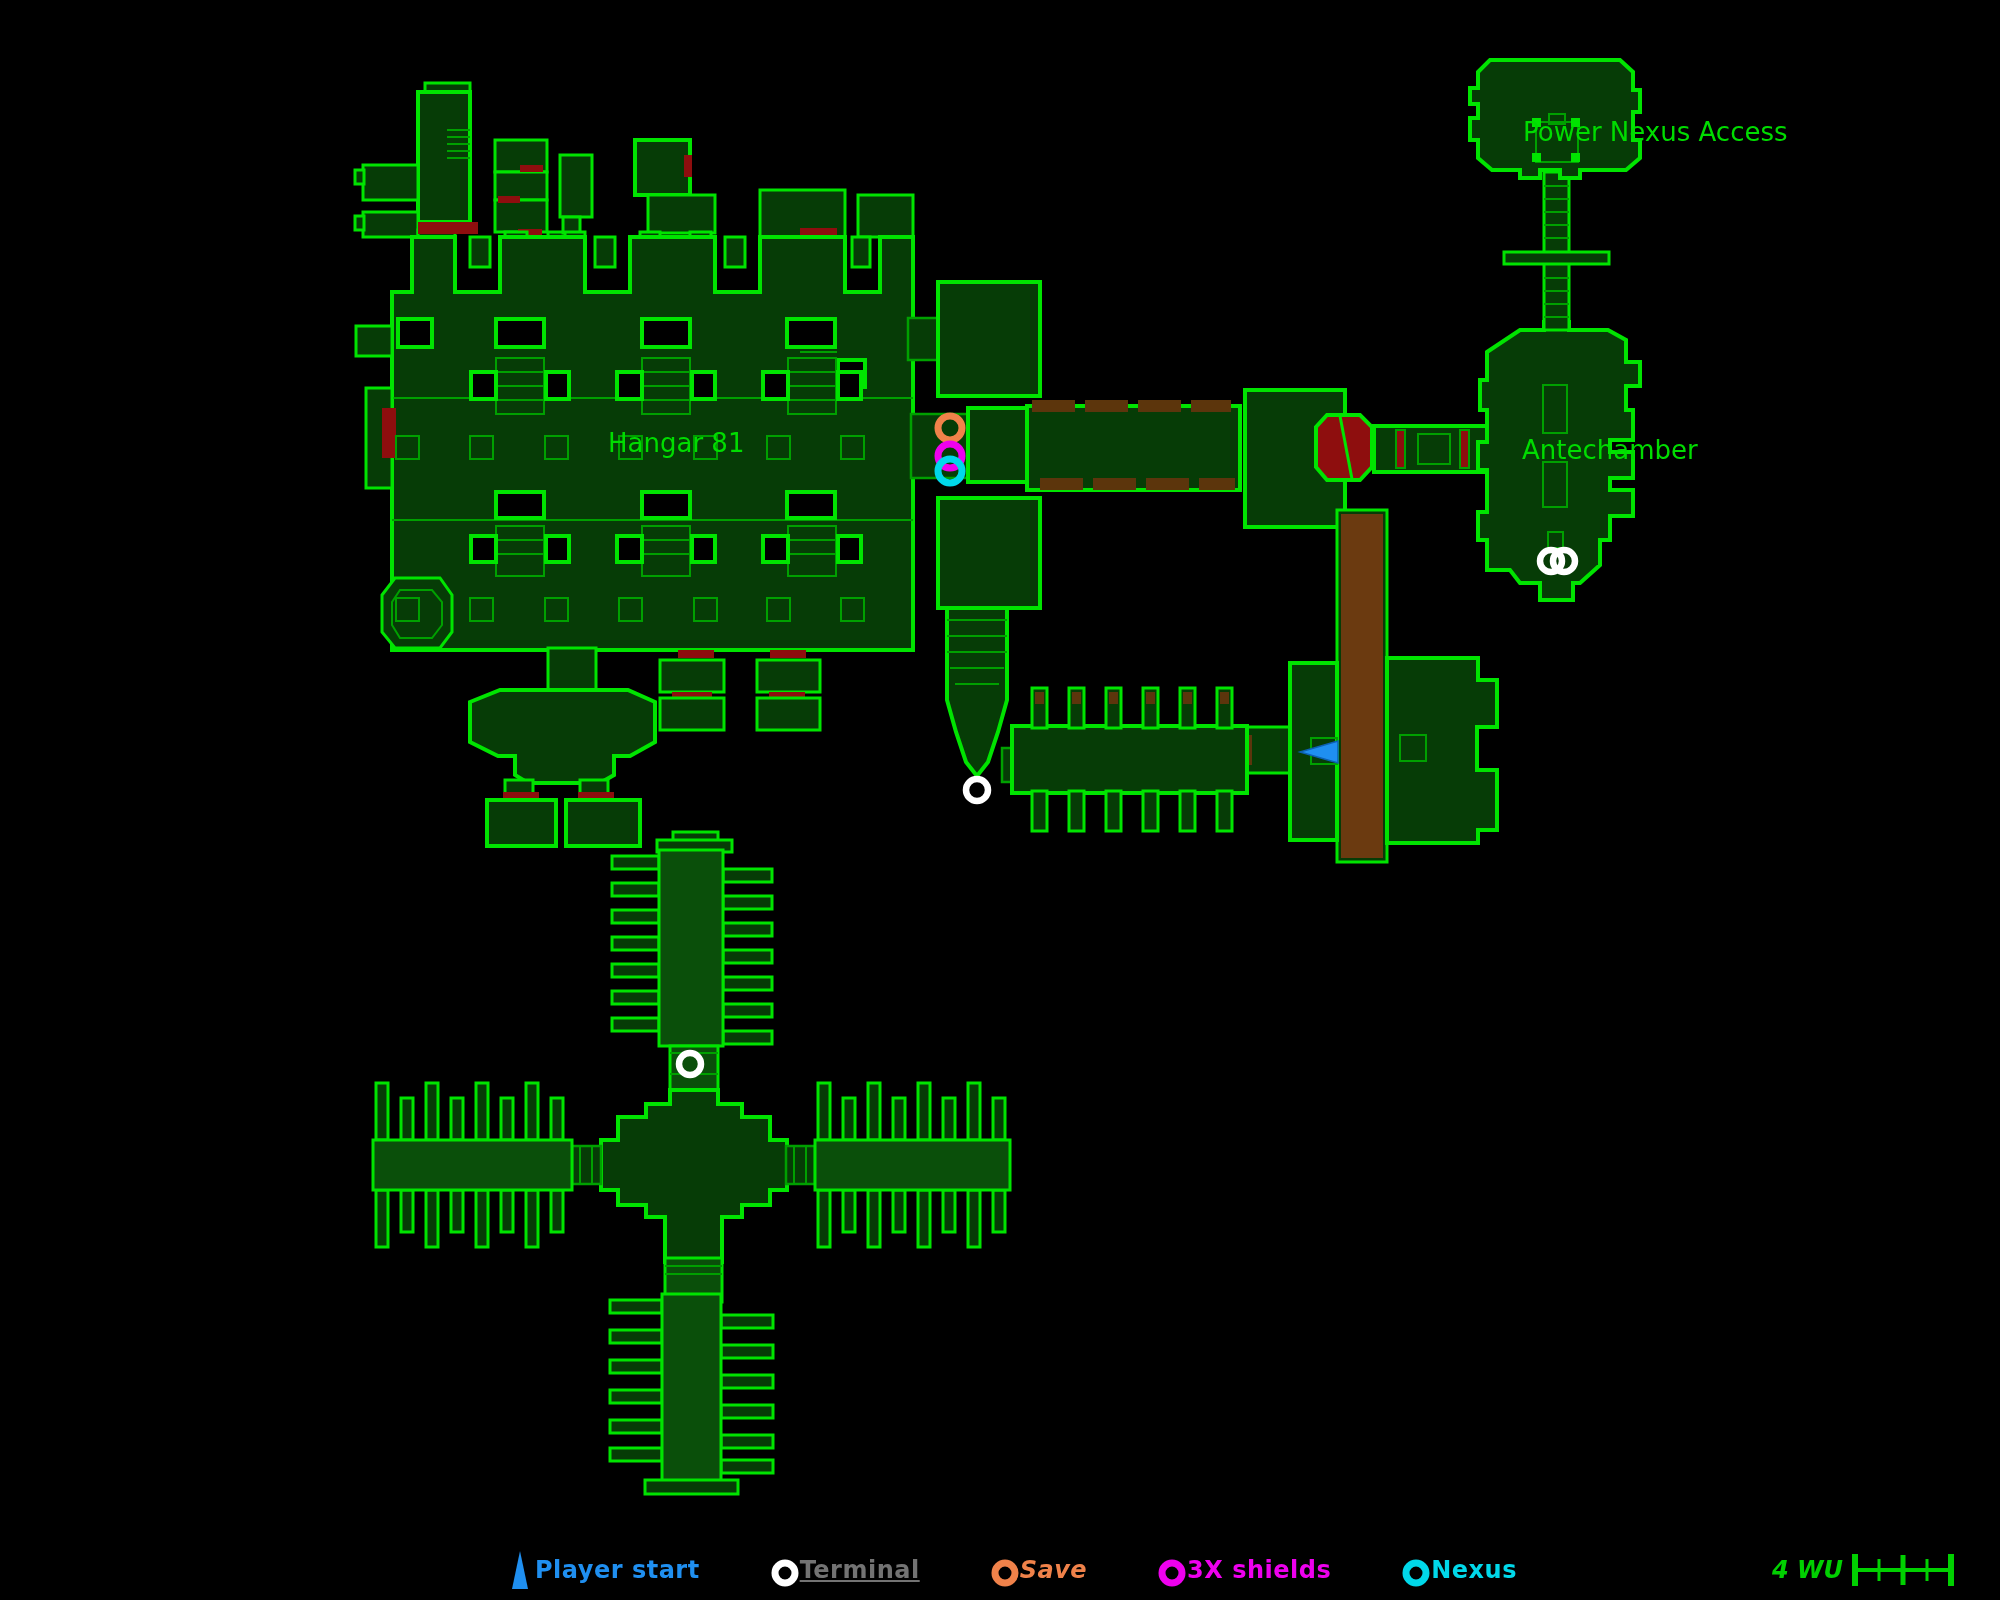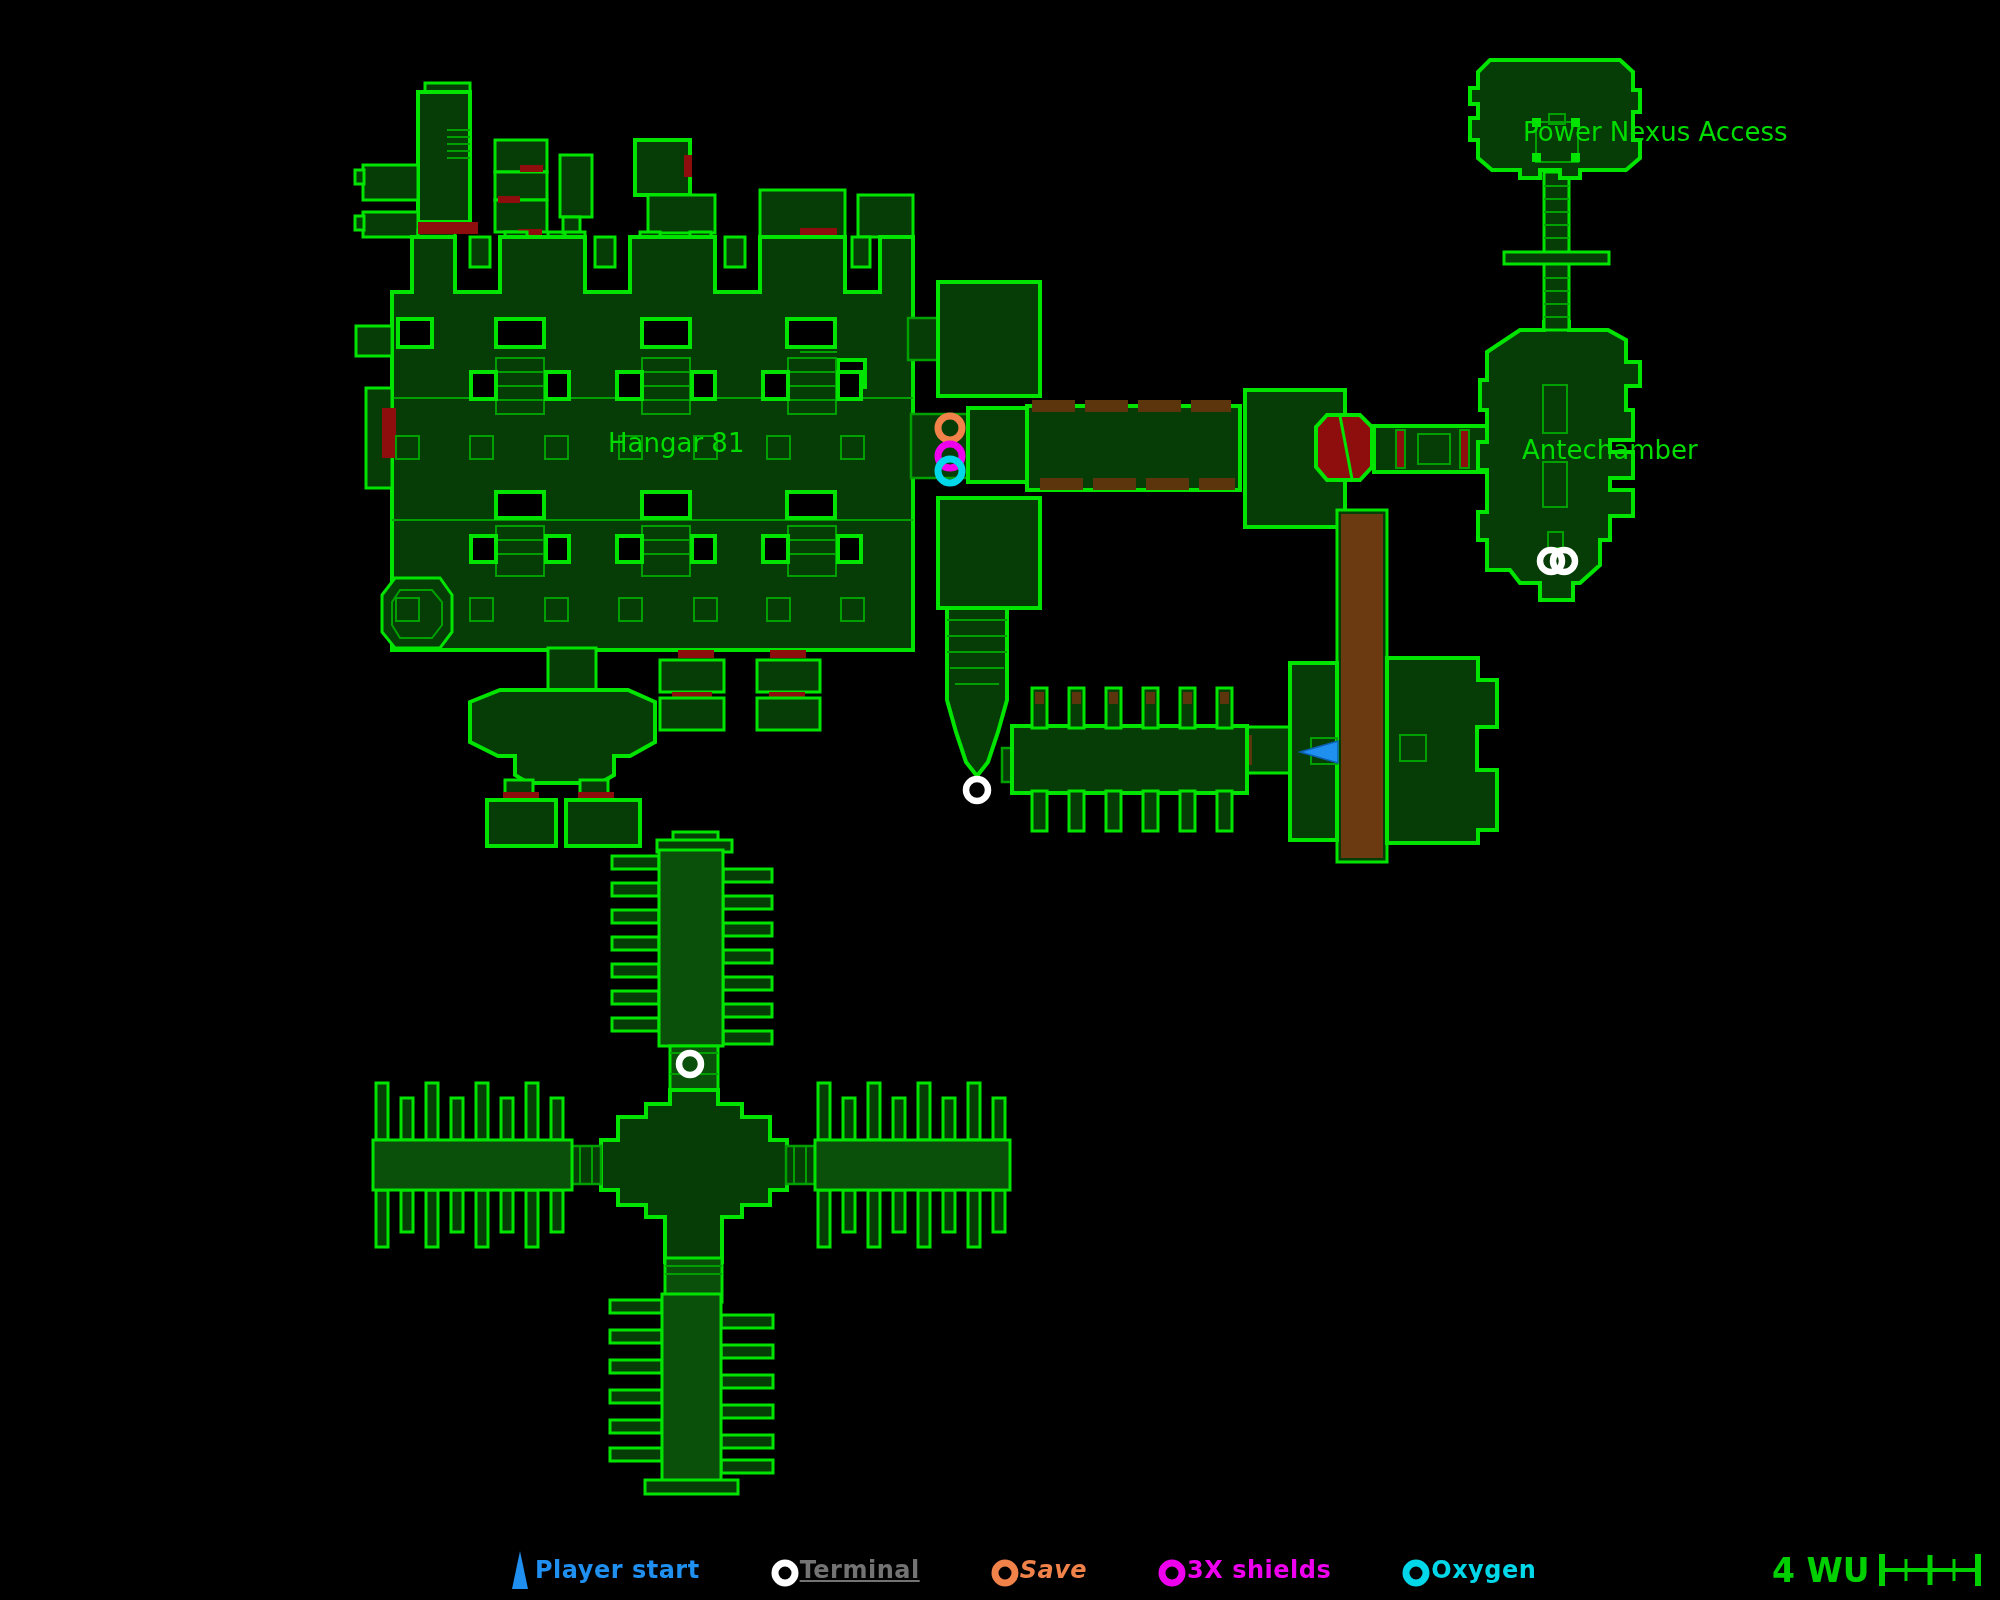--- a/index.html
+++ b/index.html
@@ -30,21 +30,21 @@
   .mk-terminal{stroke:var(--white);stroke-width:6.5;fill:none;}
   .mk-save{stroke:var(--orange);}
   .mk-shields{stroke:var(--magenta);}
   .mk-oxygen{stroke:var(--cyan);}
   .mk-player{fill:var(--blue);stroke:#0d5fb0;stroke-width:1.5;}
   
   .legend{position:absolute;left:505px;top:1545px;display:flex;align-items:center;gap:70px;height:50px;}
   .legend-item{display:flex;align-items:center;}
   .legend-item .lbl{font-size:24px;font-weight:bold;letter-spacing:.5px;}
   .scalebox{position:absolute;left:1772px;top:1548px;display:flex;align-items:center;gap:8px;height:44px;}
-  .scalebox .lbl{color:var(--scale);font-size:33px;font-weight:bold;}
+  .scalebox .lbl{color:var(--scale);font-size:24px;font-weight:bold;font-style:italic;}
 </style>
 </head>
 <body>
 
 <div class="stage">
   <svg id="map" width="2000" height="1600" viewBox="0 0 2000 1600">
 
     <g>
       <rect class="rm3" x="425" y="83" width="45" height="14"></rect>
       <rect class="rm" x="418" y="92" width="52" height="130"></rect>
@@ -436,21 +436,21 @@
       <div class="legend-item">
         <svg width="30" height="42" viewBox="0 0 30 42">
           <circle cx="15" cy="24" r="10" fill="none" stroke="#ee00ee" stroke-width="7"></circle>
         </svg>
         <span class="lbl" style="color: rgb(238, 0, 238);">3X shields</span>
       </div>
       <div class="legend-item">
         <svg width="30" height="42" viewBox="0 0 30 42">
           <circle cx="15" cy="24" r="10" fill="none" stroke="#00d8ea" stroke-width="7"></circle>
         </svg>
-        <span class="lbl" style="color: rgb(0, 216, 234);">Oxygen</span>
+        <span class="lbl" style="color: rgb(0, 216, 234);">Nexus</span>
       </div>
     </div>
   <div class="scalebox">
     <span class="lbl">4 WU</span>
     <svg width="104" height="40" viewBox="0 0 104 40">
       <line x1="2" y1="20" x2="102" y2="20" stroke="#00d000" stroke-width="4"></line>
       <line x1="4" y1="4" x2="4" y2="36" stroke="#00d000" stroke-width="6"></line>
       <line x1="28" y1="9" x2="28" y2="31" stroke="#00d000" stroke-width="3"></line>
       <line x1="52" y1="5" x2="52" y2="35" stroke="#00d000" stroke-width="5"></line>
       <line x1="76" y1="9" x2="76" y2="31" stroke="#00d000" stroke-width="3"></line>

